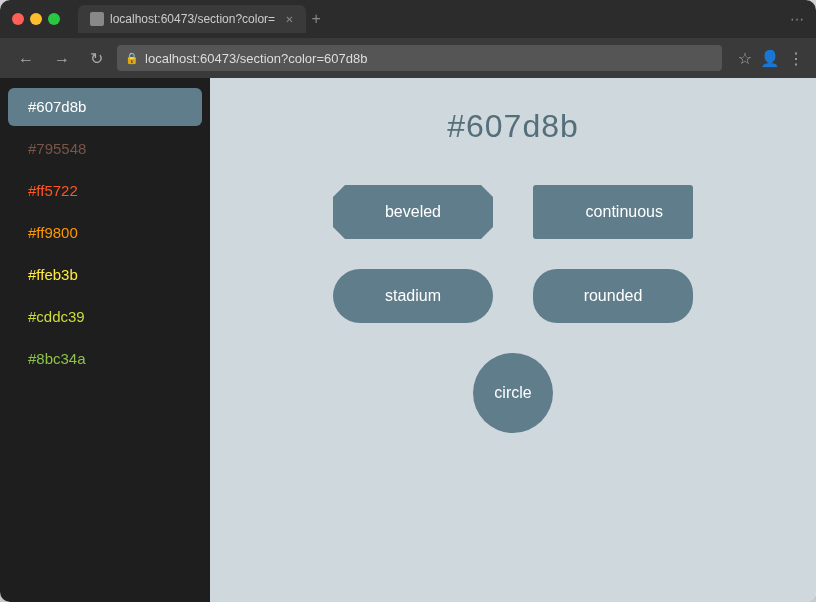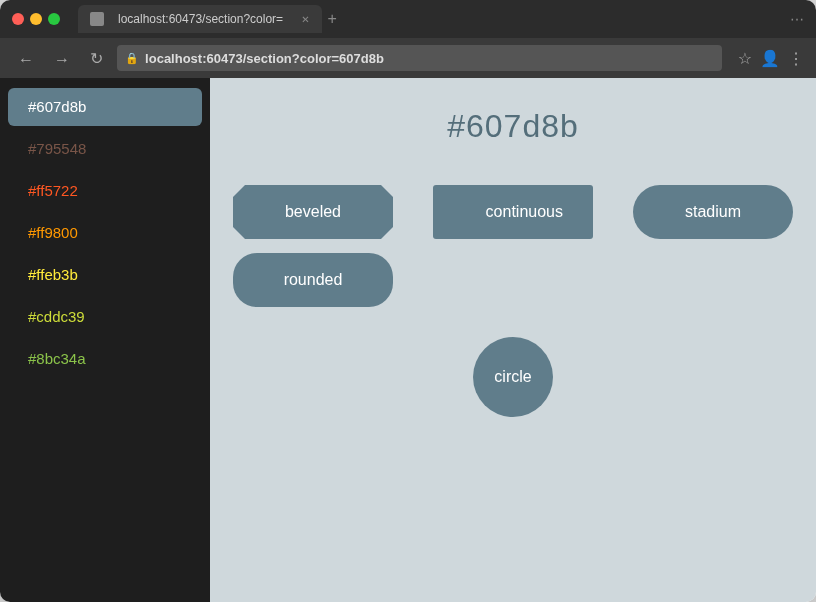--- a/index.html
+++ b/index.html
@@ -53,21 +53,21 @@
       flex: 1;
     }
     .tab {
       background: #3a3a3a;
       border-radius: 6px 6px 0 0;
       padding: 0 12px;
       color: #ccc;
       font-size: 12px;
       display: flex;
       align-items: center;
-      gap: 14px;
+      gap: 6px;
       height: 28px;
     }
     .tab-favicon {
       width: 14px;
       height: 14px;
       background: #888;
       border-radius: 2px;
     }
     .tab-close {
       color: #888;
@@ -119,21 +119,20 @@
       gap: 6px;
     }
     .address-lock {
       color: #aaa;
       font-size: 11px;
     }
     .address-text {
       color: #ddd;
       font-size: 13px;
       flex: 1;
-      font-weight: bold;
     }
     .nav-right-icons {
       display: flex;
       align-items: center;
       gap: 8px;
       margin-left: 8px;
     }
     .nav-icon {
       color: #aaa;
       font-size: 16px;
@@ -189,22 +188,22 @@
     .page-title {
       font-size: 32px;
       color: #546e7a;
       font-weight: 300;
       margin-bottom: 40px;
       letter-spacing: 1px;
     }
 
     .shapes-grid {
       display: grid;
-      grid-template-columns: 1fr 1fr 1fr;
-      gap: 14px 40px;
+      grid-template-columns: 1fr 1fr;
+      gap: 30px 40px;
       margin-bottom: 30px;
     }
 
     .shape-btn {
       min-width: 160px;
       padding: 18px 30px;
       background: #607d8b;
       color: #fff;
       font-size: 16px;
       font-weight: 400;

